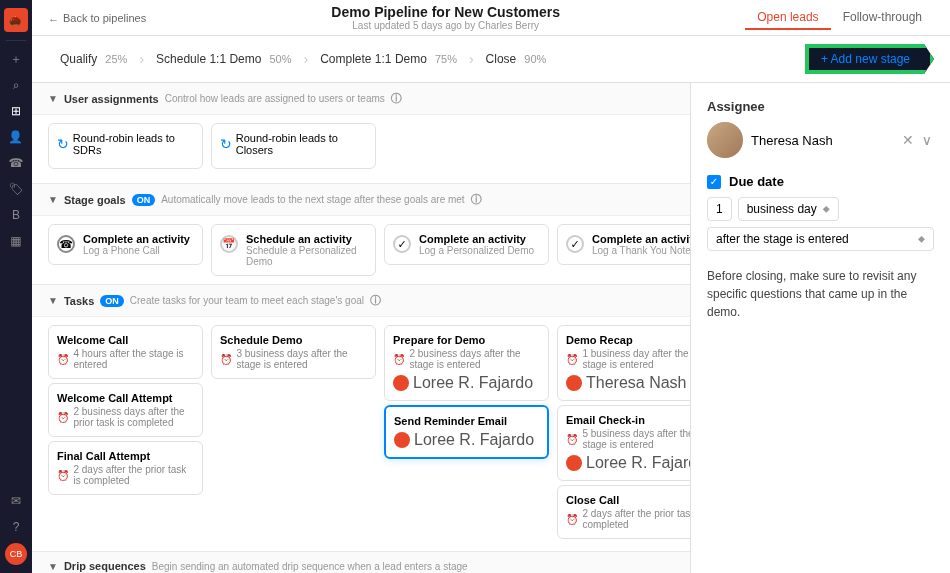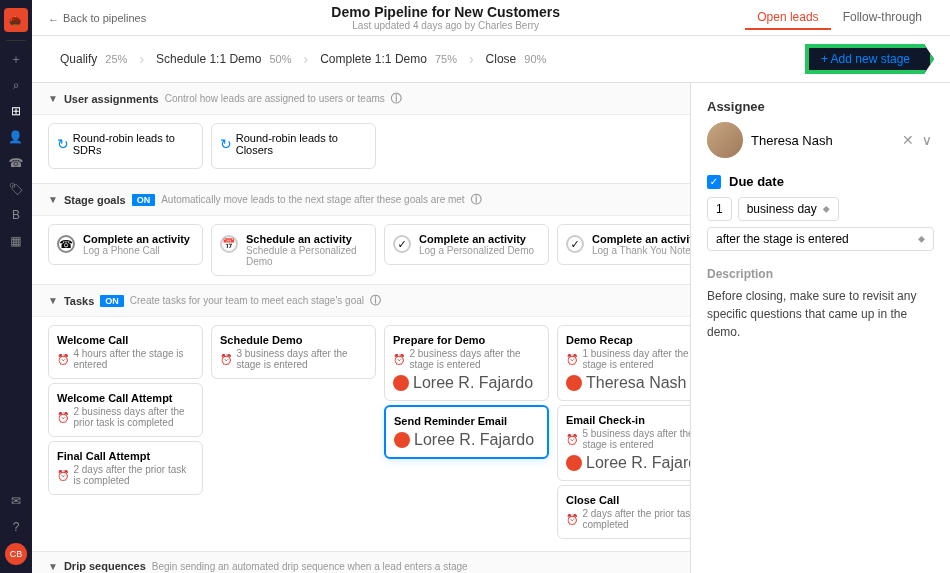--- a/index.html
+++ b/index.html
@@ -124,21 +124,21 @@
       gap: 6px;
       padding: 8px 16px;
       font-size: 11px;
       font-weight: 600;
       color: #333;
       cursor: pointer;
       background: #fafafa;
       border-bottom: 1px solid #eee;
     }
     .section-header .collapse-icon { color: #666; font-size: 10px; }
-    .section-badge { background: #0085ff; color: white; border-radius: 1px; padding: 1px 5px; font-size: 9px; }
+    .section-badge { background: #0085ff; color: white; border-radius: 6px; padding: 1px 5px; font-size: 9px; }
     .section-info { color: #999; font-size: 10px; font-weight: normal; }
 
     
     .assign-card {
       border: 1px solid #e0e0e0;
       border-radius: 6px;
       padding: 8px;
       font-size: 11px;
       background: white;
       margin-bottom: 6px;
@@ -276,21 +276,21 @@
 
 <div class="main">
 
   <div class="topbar">
     <div class="back-link">
       <span>←</span>
       <span>Back to pipelines</span>
     </div>
     <div class="pipeline-title-area">
       <div class="pipeline-title">Demo Pipeline for New Customers</div>
-      <div class="pipeline-subtitle">Last updated 4 days ago by Charles Berry</div>
+      <div class="pipeline-subtitle">Last updated 5 days ago by Charles Berry</div>
     </div>
     <div class="topbar-tabs">
       <div class="topbar-tab active">Open leads</div>
       <div class="topbar-tab">Follow-through</div>
     </div>
   </div>
 
   <div class="stage-bar">
     <div class="stage-item">
       <span>Qualify</span>
@@ -538,20 +538,19 @@
             <span class="dropdown-arrow">⬥</span>
           </div>
         </div>
         <div class="due-input" style="width:100%;">
           <span>after the stage is entered</span>
           <span class="dropdown-arrow">⬥</span>
         </div>
       </div>
 
       <div class="panel-section">
-        <div class="description-title">Description</div>
         <div class="description-text">Before closing, make sure to revisit any specific questions that came up in the demo.</div>
       </div>
 
     </div>
 
   </div>
 </div>
 
 </body></html>

